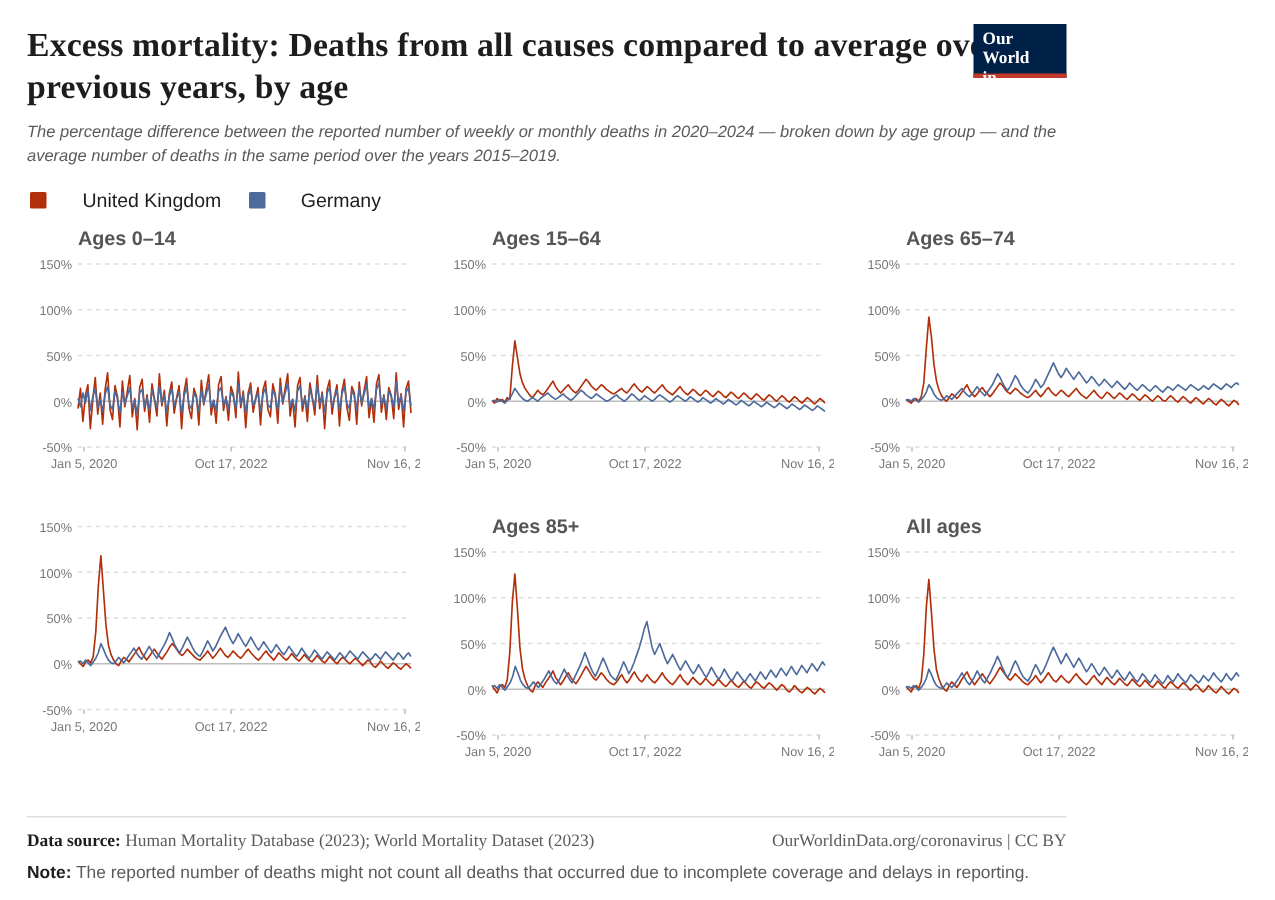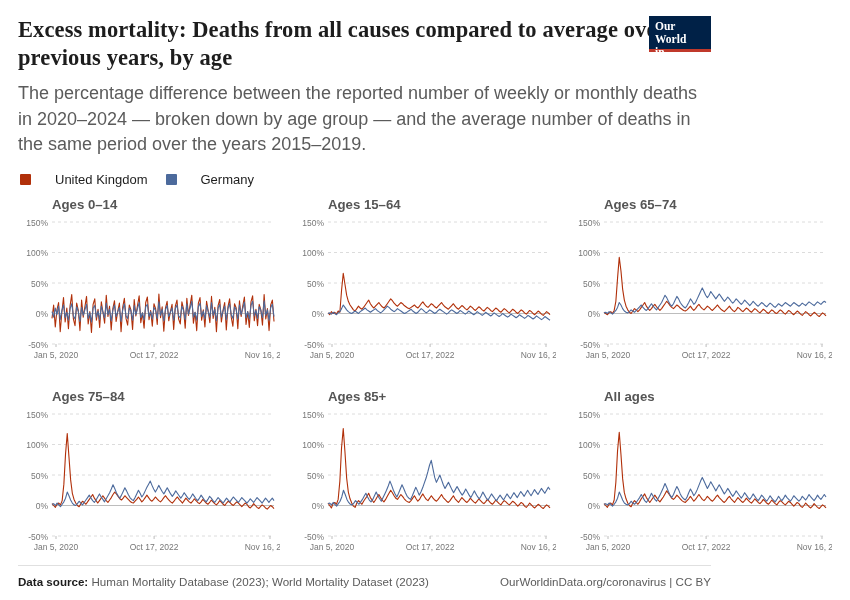--- a/index.html
+++ b/index.html
@@ -30,25 +30,26 @@
     font-family: "Liberation Serif", serif;
     font-size: 22.5px;
     font-weight: bold;
     line-height: 1.25;
     color: #1d1d1d;
     margin: 0;
     max-width: 660px;
     letter-spacing: 0.1px;
   }
   .subtitle {
-    font-size: 18px;
+    font-size: 11px;
     color: #5b5b5b;
     line-height: 1.42;
     margin-top: 9px;
     max-width: 815px;
+    font-style: italic;
   }
   .logo {
     position: absolute;
     top: 0px;
     right: 0px;
     width: 62px;
     height: 36px;
     background: #002147;
     color: #ffffff;
     font-family: "Liberation Serif", serif;
@@ -117,20 +118,21 @@
     border-top: 1px solid #e0e0e0;
     padding-top: 7px;
     font-size: 11.6px;
     color: #5b5b5b;
   }
   .footer-row {
     display: flex;
     justify-content: space-between;
     align-items: flex-start;
     line-height: 1.5;
+    font-family: Liberation Serif, serif;
   }
   .footer-left b, .footer-note b {
     color: #1d1d1d;
     font-weight: bold;
   }
   .footer-note {
     margin-top: 3px;
     line-height: 1.5;
   }
   .footer-right {
@@ -233,21 +235,20 @@
             <text x="136.1" y="144" text-anchor="middle" font-size="8.5" fill="#777" font-family="Liberation Sans, sans-serif">Oct 17, 2022</text>
             <line x1="136.1" y1="130" x2="136.1" y2="133" stroke="#bdbdbd" stroke-width="1"></line>
             <text x="252.0" y="144" text-anchor="middle" font-size="8.5" fill="#777" font-family="Liberation Sans, sans-serif">Nov 16, 2025</text>
             <line x1="252.0" y1="130" x2="252.0" y2="133" stroke="#bdbdbd" stroke-width="1"></line>
             <polyline points="34.00,98.28 35.69,99.50 37.39,100.72 39.08,98.89 40.78,97.67 42.47,99.50 44.17,96.45 45.86,87.30 47.56,64.12 49.25,43.38 50.95,56.80 52.64,75.10 54.34,86.08 56.03,92.18 57.73,95.84 59.42,98.28 61.11,99.50 62.81,97.06 64.50,94.62 66.20,95.84 67.89,97.67 69.59,95.84 71.28,93.40 72.98,90.96 74.67,88.52 76.37,92.18 78.06,94.62 79.76,96.45 81.45,94.62 83.15,92.18 84.84,90.35 86.53,92.79 88.23,94.62 89.92,96.45 91.62,94.62 93.31,92.18 95.01,89.74 96.70,87.30 98.40,89.13 100.09,91.57 101.79,93.40 103.48,94.62 105.18,92.79 106.87,90.96 108.56,92.18 110.26,94.01 111.95,95.23 113.65,96.45 115.34,97.06 117.04,95.84 118.73,94.01 120.43,92.18 122.12,94.62 123.82,96.45 125.51,94.62 127.21,92.18 128.90,90.35 130.60,92.79 132.29,94.62 133.98,95.84 135.68,94.01 137.37,92.18 139.07,93.40 140.76,95.23 142.46,96.45 144.15,94.62 145.85,92.79 147.54,90.96 149.24,93.40 150.93,95.23 152.63,96.45 154.32,97.67 156.02,95.84 157.71,94.01 159.40,92.18 161.10,94.62 162.79,96.45 164.49,97.67 166.18,95.84 167.88,93.40 169.57,94.62 171.27,96.45 172.96,97.67 174.66,95.84 176.35,94.01 178.05,95.23 179.74,97.06 181.44,98.28 183.13,96.45 184.82,94.62 186.52,95.84 188.21,97.67 189.91,98.89 191.60,97.06 193.30,95.23 194.99,96.45 196.69,98.28 198.38,99.50 200.08,97.67 201.77,95.84 203.47,97.06 205.16,98.89 206.85,99.50 208.55,97.67 210.24,95.84 211.94,97.06 213.63,98.89 215.33,100.11 217.02,98.28 218.72,96.45 220.41,97.67 222.11,99.50 223.80,100.72 225.50,98.89 227.19,97.06 228.89,98.28 230.58,100.11 232.27,101.33 233.97,99.50 235.66,97.67 237.36,98.89 239.05,100.72 240.75,101.94 242.44,100.11 244.14,98.28 245.83,99.50 247.53,101.33 249.22,102.55 250.92,100.72 252.61,98.89 254.31,100.11 256.00,101.94" fill="none" stroke="#b1300a" stroke-width="1.1" stroke-linejoin="round"></polyline>
             <polyline points="34.00,98.89 35.69,98.28 37.39,99.50 39.08,97.67 40.78,98.89 42.47,100.11 44.17,98.28 45.86,96.45 47.56,93.40 49.25,88.52 50.95,90.96 52.64,94.62 54.34,97.06 56.03,98.28 57.73,98.89 59.42,97.67 61.11,95.84 62.81,97.06 64.50,98.28 66.20,96.45 67.89,94.62 69.59,92.79 71.28,90.96 72.98,93.40 74.67,95.23 76.37,96.45 78.06,94.62 79.76,92.18 81.45,89.74 83.15,92.18 84.84,94.01 86.53,95.84 88.23,93.40 89.92,90.96 91.62,88.52 93.31,84.86 95.01,81.20 96.70,83.64 98.40,87.30 100.09,90.35 101.79,92.18 103.48,89.74 105.18,86.08 106.87,82.42 108.56,84.86 110.26,88.52 111.95,90.96 113.65,92.79 115.34,94.01 117.04,91.57 118.73,88.52 120.43,84.86 122.12,87.30 123.82,90.35 125.51,88.52 127.21,84.86 128.90,81.20 130.60,77.54 132.29,73.88 133.98,77.54 135.68,81.20 137.37,83.64 139.07,81.20 140.76,77.54 142.46,79.98 144.15,82.42 145.85,84.86 147.54,82.42 149.24,79.98 150.93,82.42 152.63,84.86 154.32,87.30 156.02,85.47 157.71,83.03 159.40,84.86 161.10,87.30 162.79,89.13 164.49,87.30 166.18,84.86 167.88,86.69 169.57,88.52 171.27,90.35 172.96,88.52 174.66,86.08 176.35,87.91 178.05,89.74 179.74,91.57 181.44,89.74 183.13,87.30 184.82,89.13 186.52,90.96 188.21,92.18 189.91,90.35 191.60,88.52 193.30,89.74 194.99,91.57 196.69,92.79 198.38,90.96 200.08,89.13 201.77,90.35 203.47,92.18 205.16,93.40 206.85,91.57 208.55,89.74 210.24,90.96 211.94,92.18 213.63,90.35 215.33,88.52 217.02,89.74 218.72,90.96 220.41,92.18 222.11,90.35 223.80,88.52 225.50,89.74 227.19,90.96 228.89,92.18 230.58,90.96 232.27,89.13 233.97,90.35 235.66,91.57 237.36,89.74 239.05,87.91 240.75,89.13 242.44,90.35 244.14,91.57 245.83,89.74 247.53,87.91 249.22,89.13 250.92,90.35 252.61,88.52 254.31,87.30 256.00,88.52" fill="none" stroke="#4c6a9c" stroke-width="1.1" stroke-linejoin="round"></polyline>
           </svg>
         </div>
       </div>
       <div class="panel">
-        <div class="panel-title">Ages 75–84</div>
         <div class="plot-wrap">
           <svg class="plot-svg" width="262" height="152" viewBox="0 0 262 152">
             <line x1="34" y1="130.0" x2="256" y2="130.0" stroke="#dcdcdc" stroke-width="1" stroke-dasharray="3,3"></line>
             <text x="30" y="133.5" text-anchor="end" font-size="8.5" fill="#777" font-family="Liberation Sans, sans-serif">-50%</text>
             <line x1="34" y1="99.5" x2="256" y2="99.5" stroke="#bdbdbd" stroke-width="1"></line>
             <text x="30" y="103.0" text-anchor="end" font-size="8.5" fill="#777" font-family="Liberation Sans, sans-serif">0%</text>
             <line x1="34" y1="69.0" x2="256" y2="69.0" stroke="#dcdcdc" stroke-width="1" stroke-dasharray="3,3"></line>
             <text x="30" y="72.5" text-anchor="end" font-size="8.5" fill="#777" font-family="Liberation Sans, sans-serif">50%</text>
             <line x1="34" y1="38.5" x2="256" y2="38.5" stroke="#dcdcdc" stroke-width="1" stroke-dasharray="3,3"></line>
             <text x="30" y="42.0" text-anchor="end" font-size="8.5" fill="#777" font-family="Liberation Sans, sans-serif">100%</text>
@@ -317,15 +318,19 @@
     </div>
 
   <div class="footer">
     <div class="footer-row">
       <div class="footer-left">
         <b>Data source:</b>
         <span>Human Mortality Database (2023); World Mortality Dataset (2023)</span>
       </div>
       <div class="footer-right">OurWorldinData.org/coronavirus | CC BY</div>
     </div>
+    <div class="footer-note">
+      <b>Note:</b>
+      <span>The reported number of deaths might not count all deaths that occurred due to incomplete coverage and delays in reporting.</span>
+    </div>
   </div>
 
 </div>
 
 </body></html>

